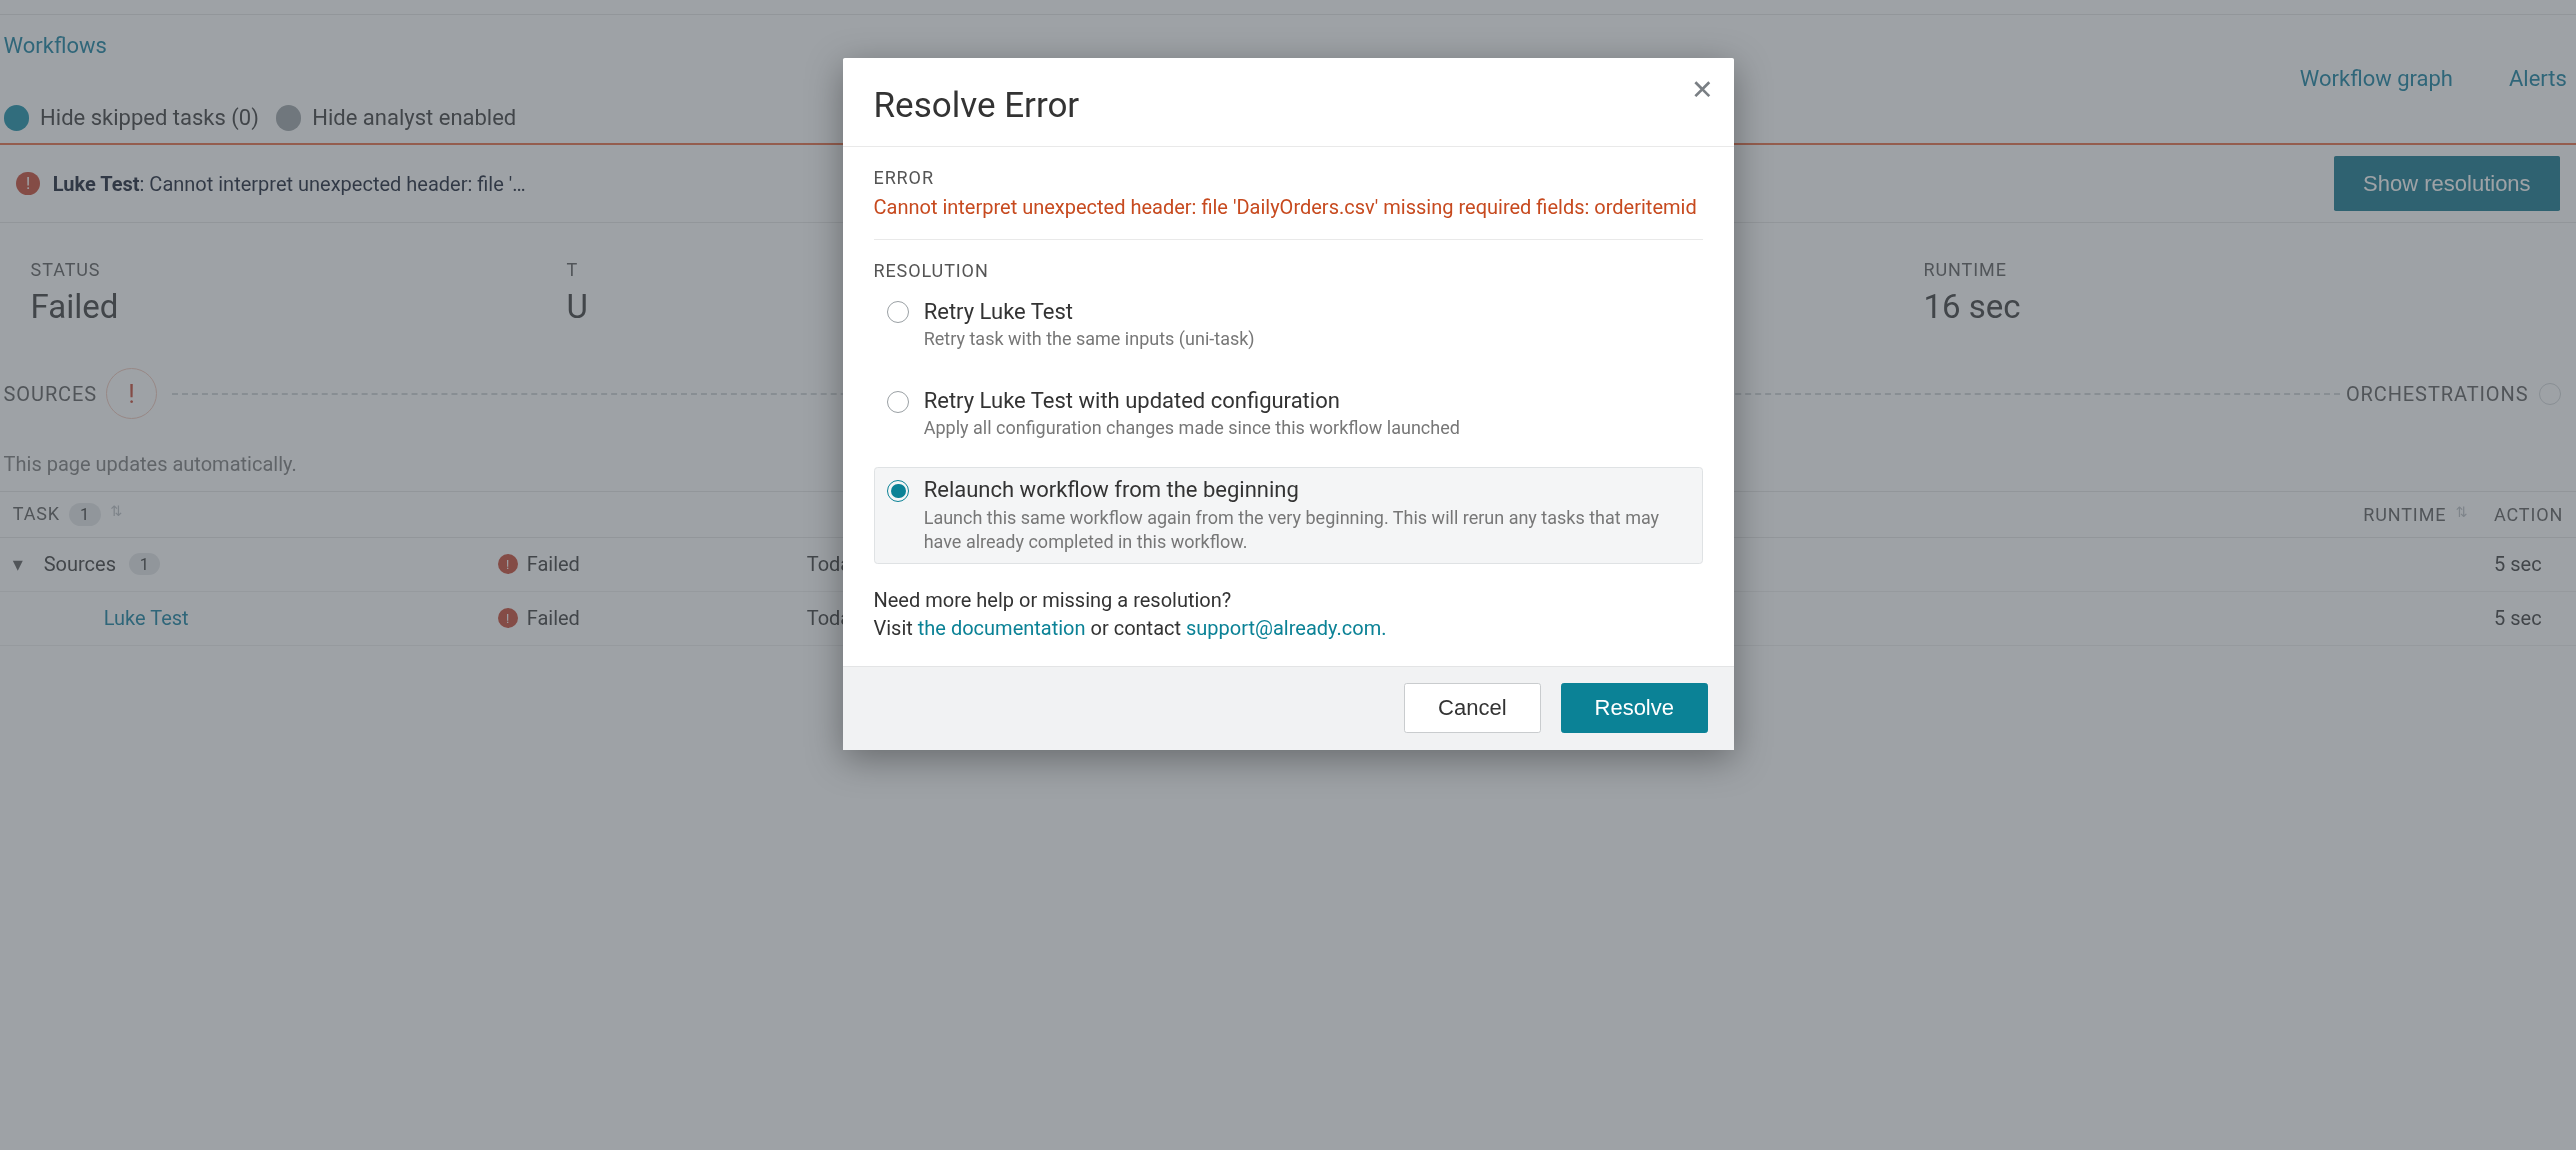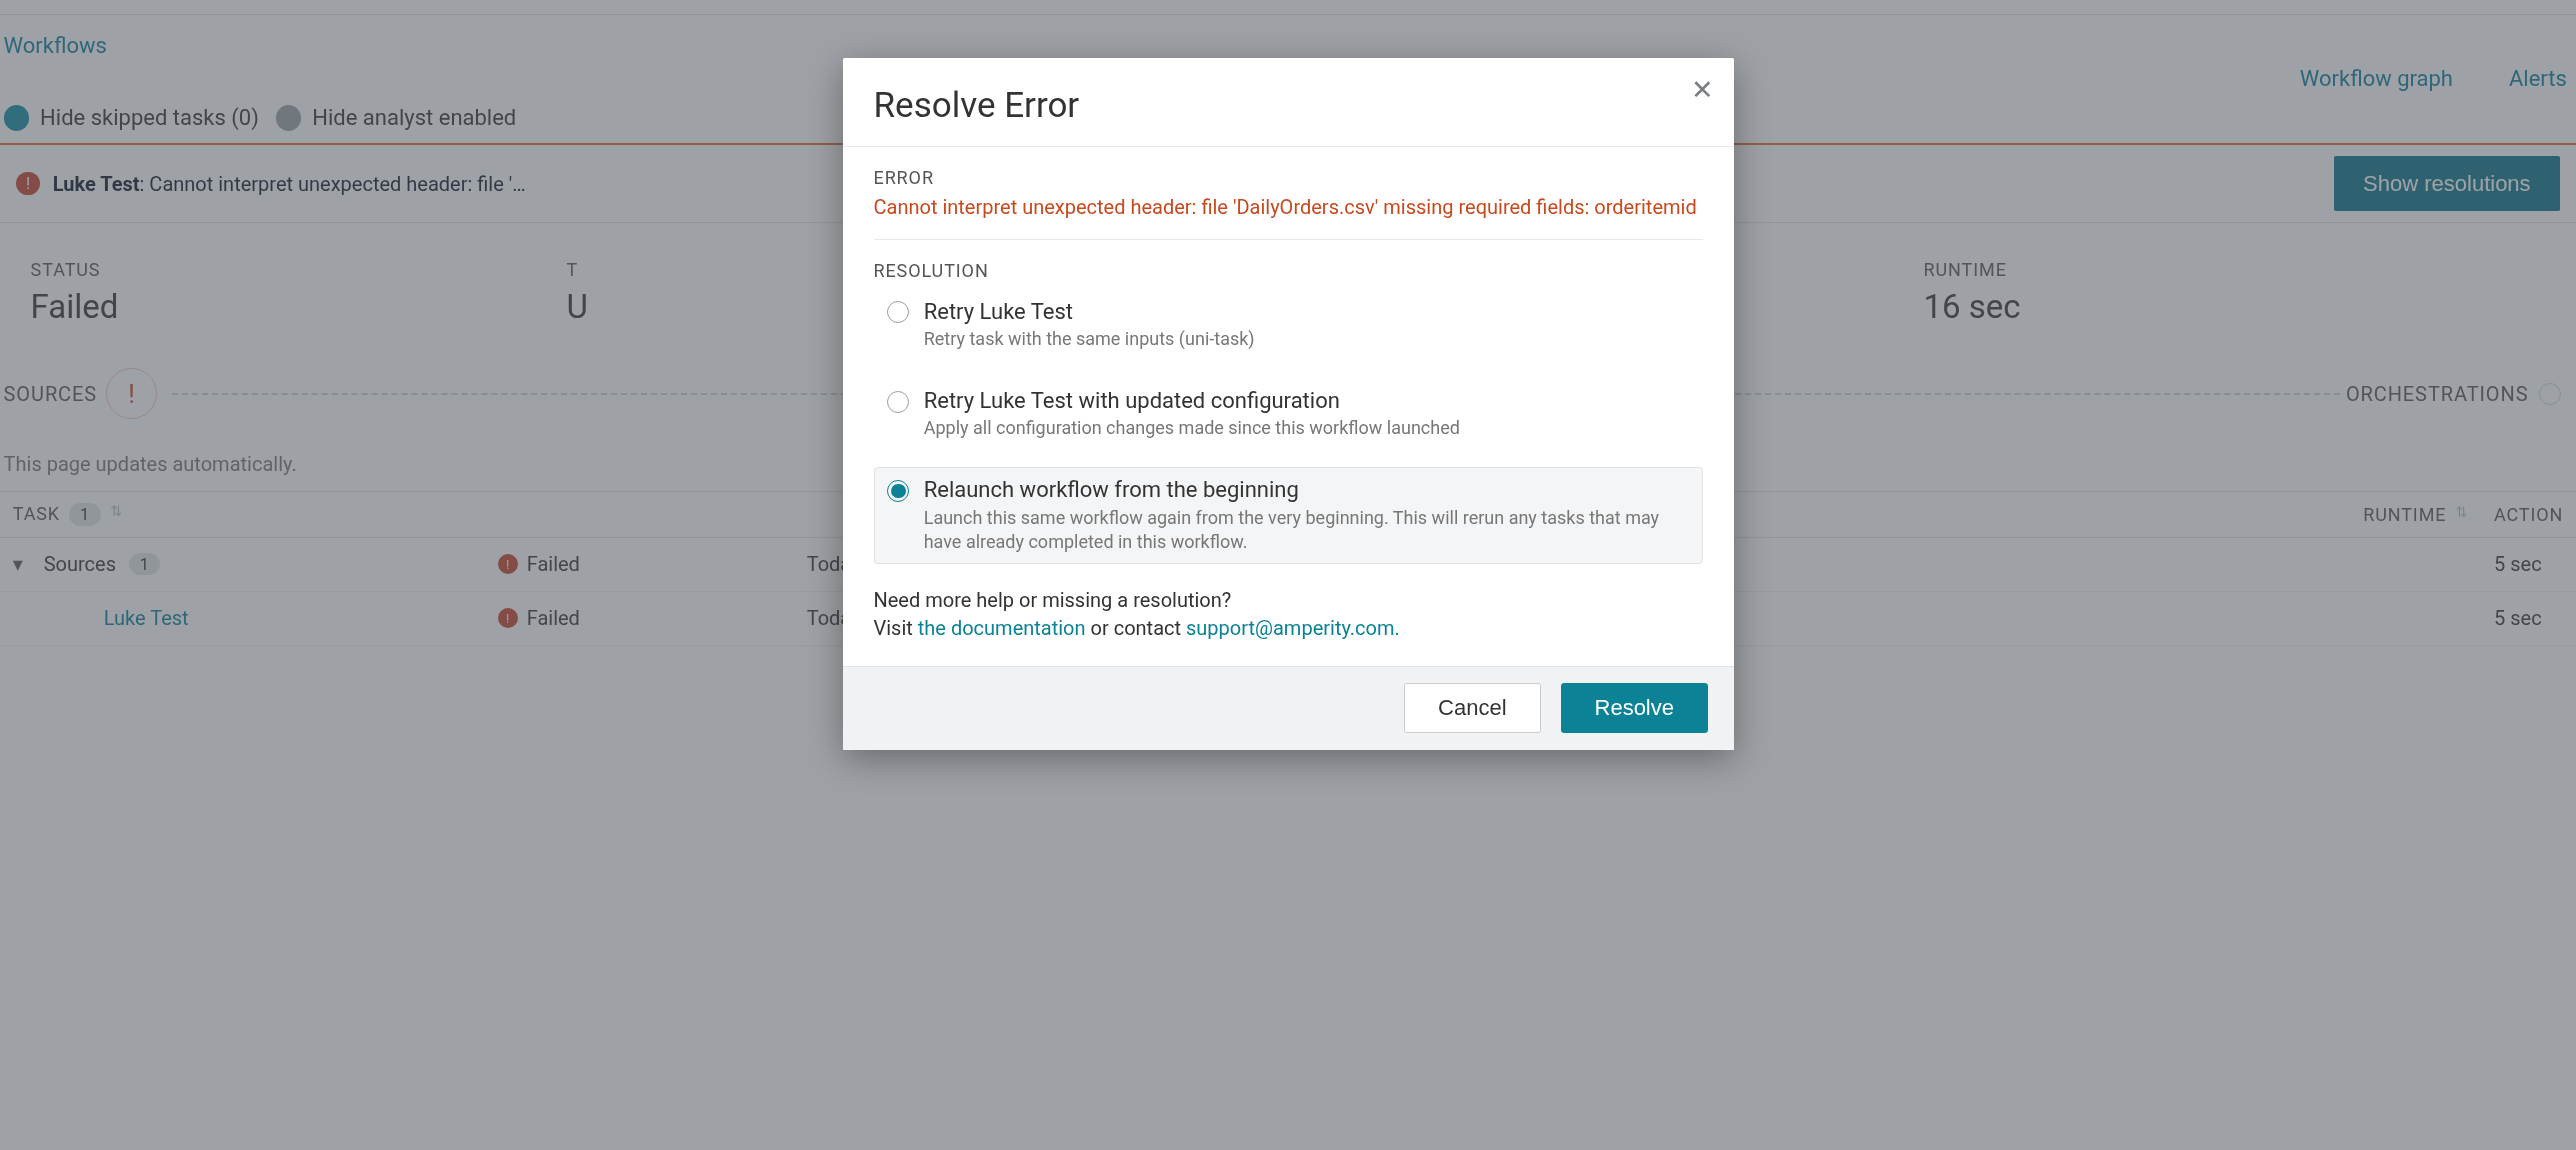--- a/index.html
+++ b/index.html
@@ -222,21 +222,21 @@
           <span class="radio"></span>
           <div>
             <div class="opt-title">Relaunch workflow from the beginning</div>
             <div class="opt-desc">Launch this same workflow again from the very beginning. This will rerun any tasks that may have already completed in this workflow.</div>
           </div>
         </label>
       </div>
 
       <div class="help">
         <span>Need more help or missing a resolution?</span><br>
-        <span>Visit </span><a>the documentation</a><span> or contact </span><a>support@amperity.com.</a>
+        <span>Visit </span><a>the documentation</a><span> or contact </span><a>support@already.com.</a>
       </div>
     </div>
     <div class="modal-footer">
       <button class="btn cancel">Cancel</button>
       <button class="btn primary">Resolve</button>
     </div>
   </div>
 </div>
 
 

